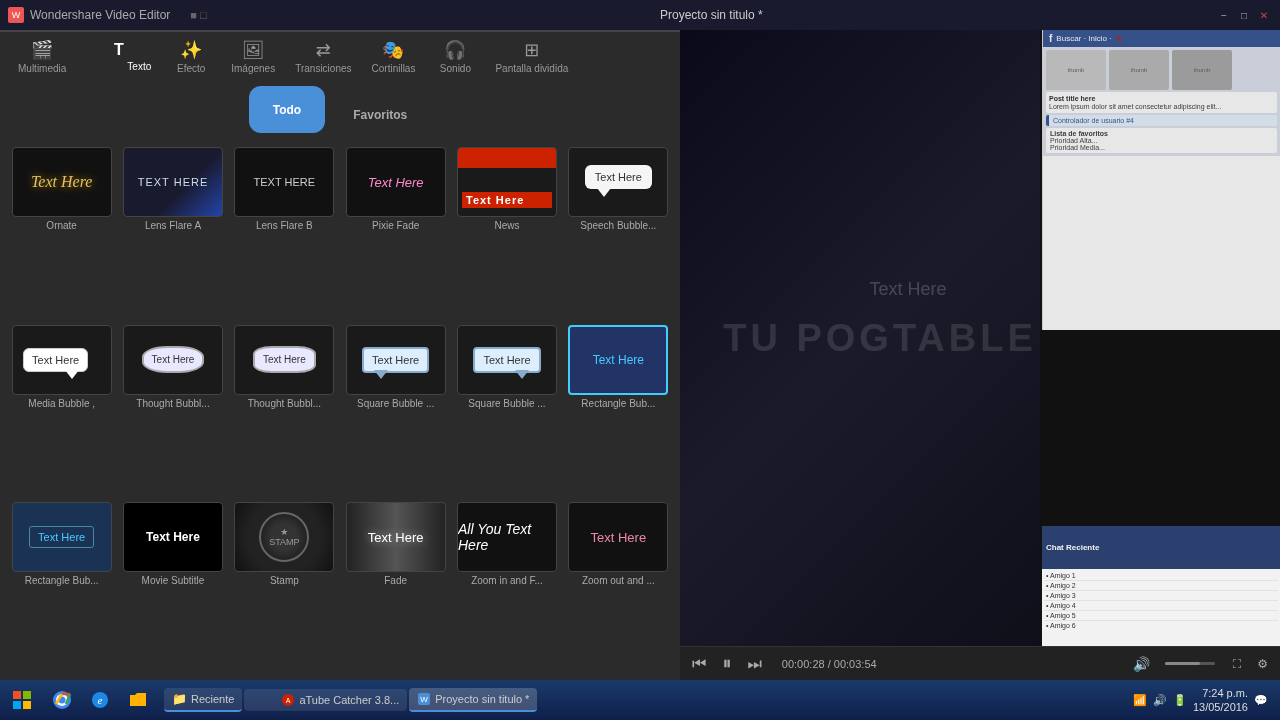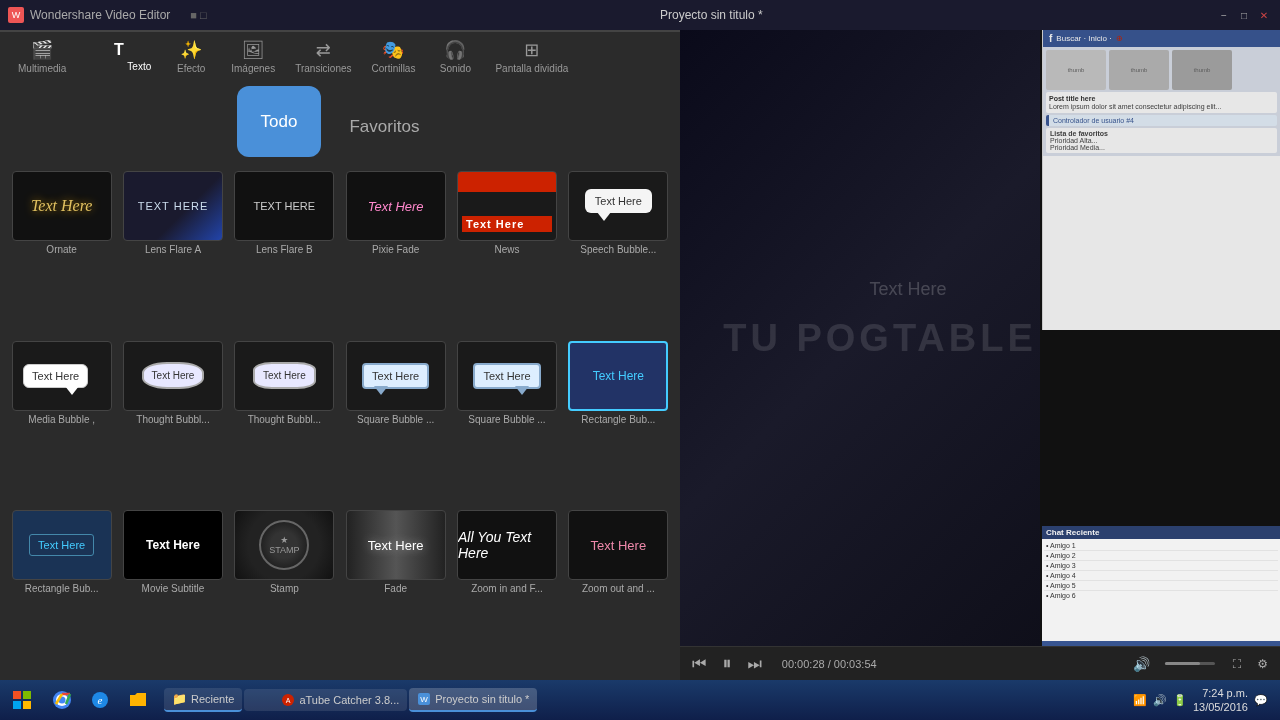--- a/index.html
+++ b/index.html
@@ -33,25 +33,25 @@
 
     
     #tab-bar {
       display: flex;
       justify-content: center;
       padding: 6px 0;
       background: #2b2b2b;
       gap: 4px;
     }
     .tab-btn {
-      padding: 20px 24px;
+      padding: 11px 24px;
       border-radius: 12px;
       cursor: pointer;
-      font-size: 17px;
-      font-weight: 400;
+      font-size: 12px;
+      font-weight: 700;
       border: none;
     }
     .tab-btn.active { background: #4a90d9; color: white; }
     .tab-btn.inactive { background: transparent; color: #aaa; margin-top: 11px; }
 
     
     #effects-grid {
       display: grid;
       grid-template-columns: repeat(6, 1fr);
       gap: 4px;
@@ -476,21 +476,21 @@
           </div>
           <div style="background:#fff;padding:2px 4px;font-size:7px;color:#444;border-radius:2px;">
             <div style="font-weight:bold;">Lista de favoritos</div>
             <div>Prioridad Alta...</div>
             <div>Prioridad Media...</div>
           </div>
         </div>
       </div>
 
       <div style="position:absolute;bottom:0;right:0;width:238px;height:120px;background:#3b5998;opacity:0.95;overflow:hidden;">
-        <div style="background:#2d4373;padding:2px 4px;font-size:8px;color:white;font-weight:bold;">Chat Reciente</div>
+        <div style="background:#2d4373;padding:17px 4px;font-size:8px;color:white;font-weight:bold;">Chat Reciente</div>
         <div style="background:#fff;padding:2px;height:calc(100% - 18px);overflow:hidden;">
           <div style="font-size:7px;color:#333;padding:1px 2px;border-bottom:1px solid #eee;">• Amigo 1</div>
           <div style="font-size:7px;color:#333;padding:1px 2px;border-bottom:1px solid #eee;">• Amigo 2</div>
           <div style="font-size:7px;color:#333;padding:1px 2px;border-bottom:1px solid #eee;">• Amigo 3</div>
           <div style="font-size:7px;color:#333;padding:1px 2px;border-bottom:1px solid #eee;">• Amigo 4</div>
           <div style="font-size:7px;color:#333;padding:1px 2px;border-bottom:1px solid #eee;">• Amigo 5</div>
           <div style="font-size:7px;color:#333;padding:1px 2px;">• Amigo 6</div>
         </div>
       </div>
     </div>

